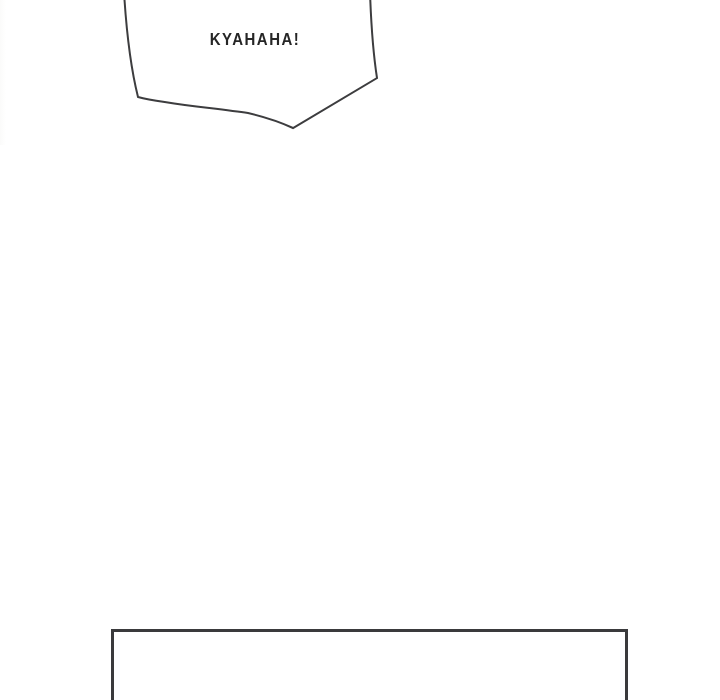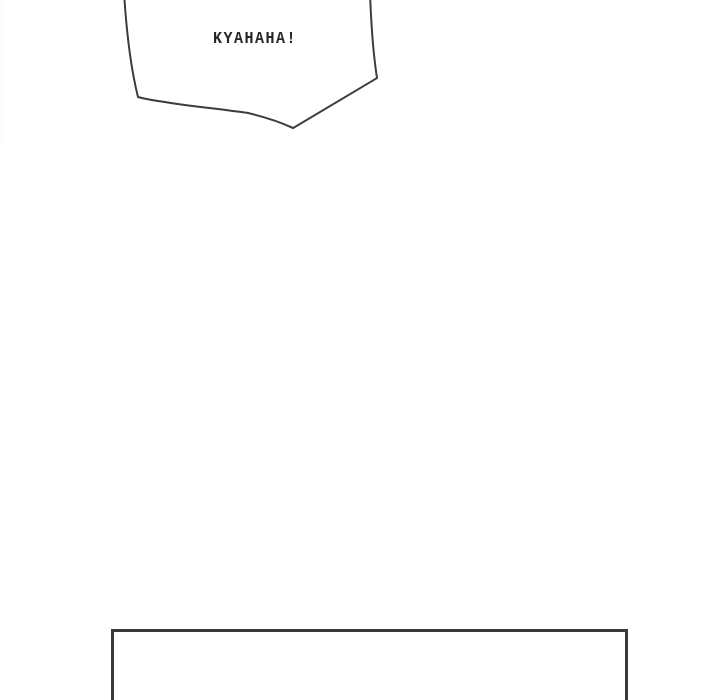--- a/index.html
+++ b/index.html
@@ -39,21 +39,21 @@
     position: absolute;
     left: 0;
     top: 0;
   }
   .bubble-text {
     position: absolute;
     left: 140px;
     top: 31px;
     width: 230px;
     text-align: center;
-    font-family: Liberation Mono, monospace;
+    font-family: Liberation Sans, sans-serif;
     font-weight: bold;
     font-size: 15px;
     letter-spacing: 1.5px;
     color: #262626;
     transform: scaleY(1.05);
     white-space: nowrap;
   }
   .next-panel {
     position: absolute;
     left: 111px;

